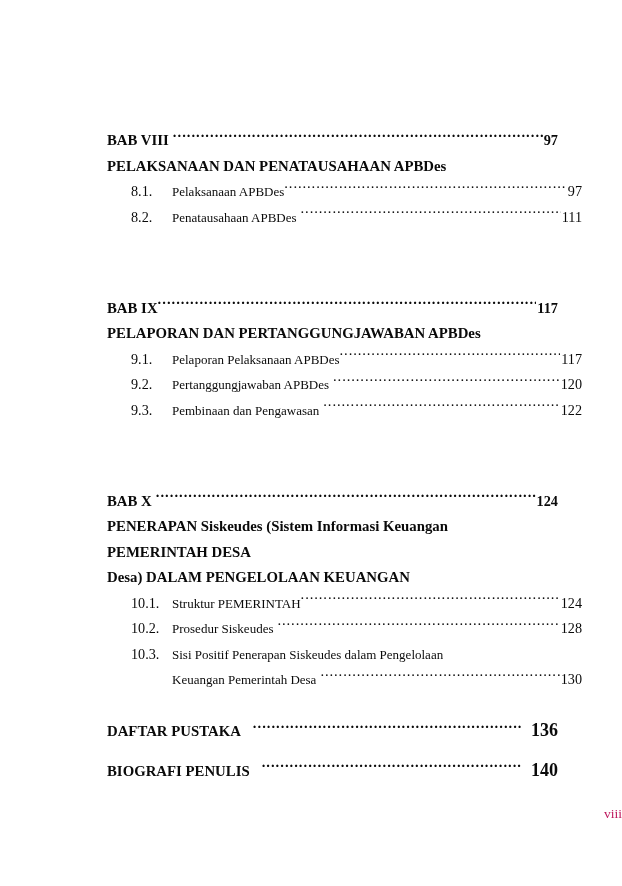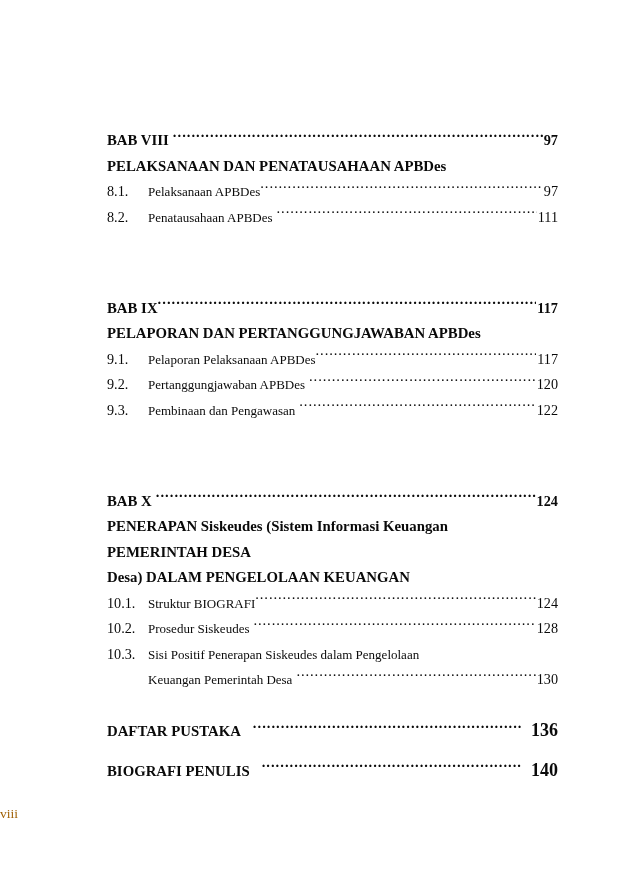--- a/index.html
+++ b/index.html
@@ -95,44 +95,45 @@
   .title-line {
     font-weight: bold;
     font-size: 14.8px;
     line-height: 25.5px;
     white-space: nowrap;
   }
 
   
   .row.section {
     font-weight: normal;
+    margin-left: 24px;
   }
   .row.section .txt { font-size: 13px; }
 
   
   .row.cont .num { width: 41px; }
 
   
   .spacer { height: 25.5px; }
   .spacer.small { height: 13px; }
 
   
   .row.backmatter { font-weight: bold; font-size: 14.8px; gap: 8px; }
   .row.backmatter .pg { font-weight: bold; font-size: 18px; }
   .row.backmatter .leader::after { font-weight: bold; letter-spacing: 1.0px; }
 
   .folio {
     position: absolute;
     left: 0;
     top: 806px;
     width: 622px;
-    text-align: left;
+    text-align: right;
     font-size: 13.5px;
     font-family: "Liberation Serif", "DejaVu Serif", serif;
-    color: #a16207;
+    color: #be185d;
   }
 </style>
 </head>
 <body>
 
 <div class="page">
 
   <div class="toc">
 
     <div>
@@ -200,21 +201,21 @@
         <span class="leader"></span>
         <span class="pg">124</span>
       </div>
 
       <div class="title-line">PENERAPAN Siskeudes (Sistem Informasi Keuangan</div>
       <div class="title-line">PEMERINTAH DESA</div>
       <div class="title-line">Desa) DALAM PENGELOLAAN KEUANGAN</div>
 
       <div class="row section">
         <span class="num">10.1.</span>
-        <span class="txt">Struktur BIOGRAFI</span>
+        <span class="txt">Struktur PEMERINTAH</span>
         <span class="leader"></span>
         <span class="pg">124</span>
       </div>
 
       <div class="row section">
         <span class="num">10.2.</span>
         <span class="txt gap-before-leader">Prosedur Siskeudes</span>
         <span class="leader"></span>
         <span class="pg">128</span>
       </div>

